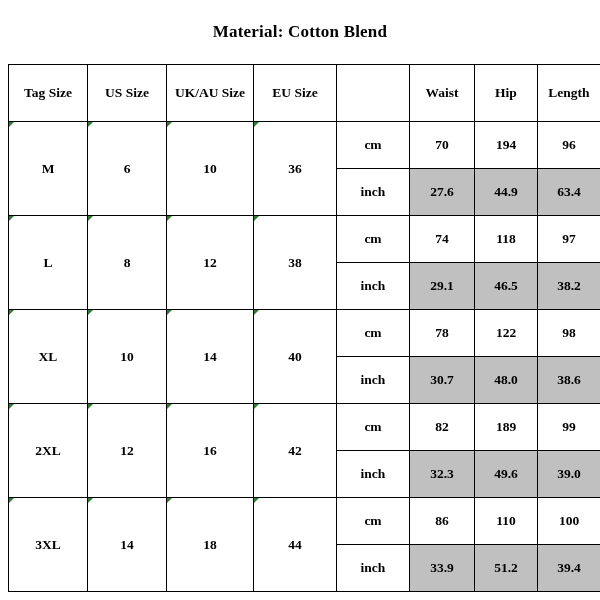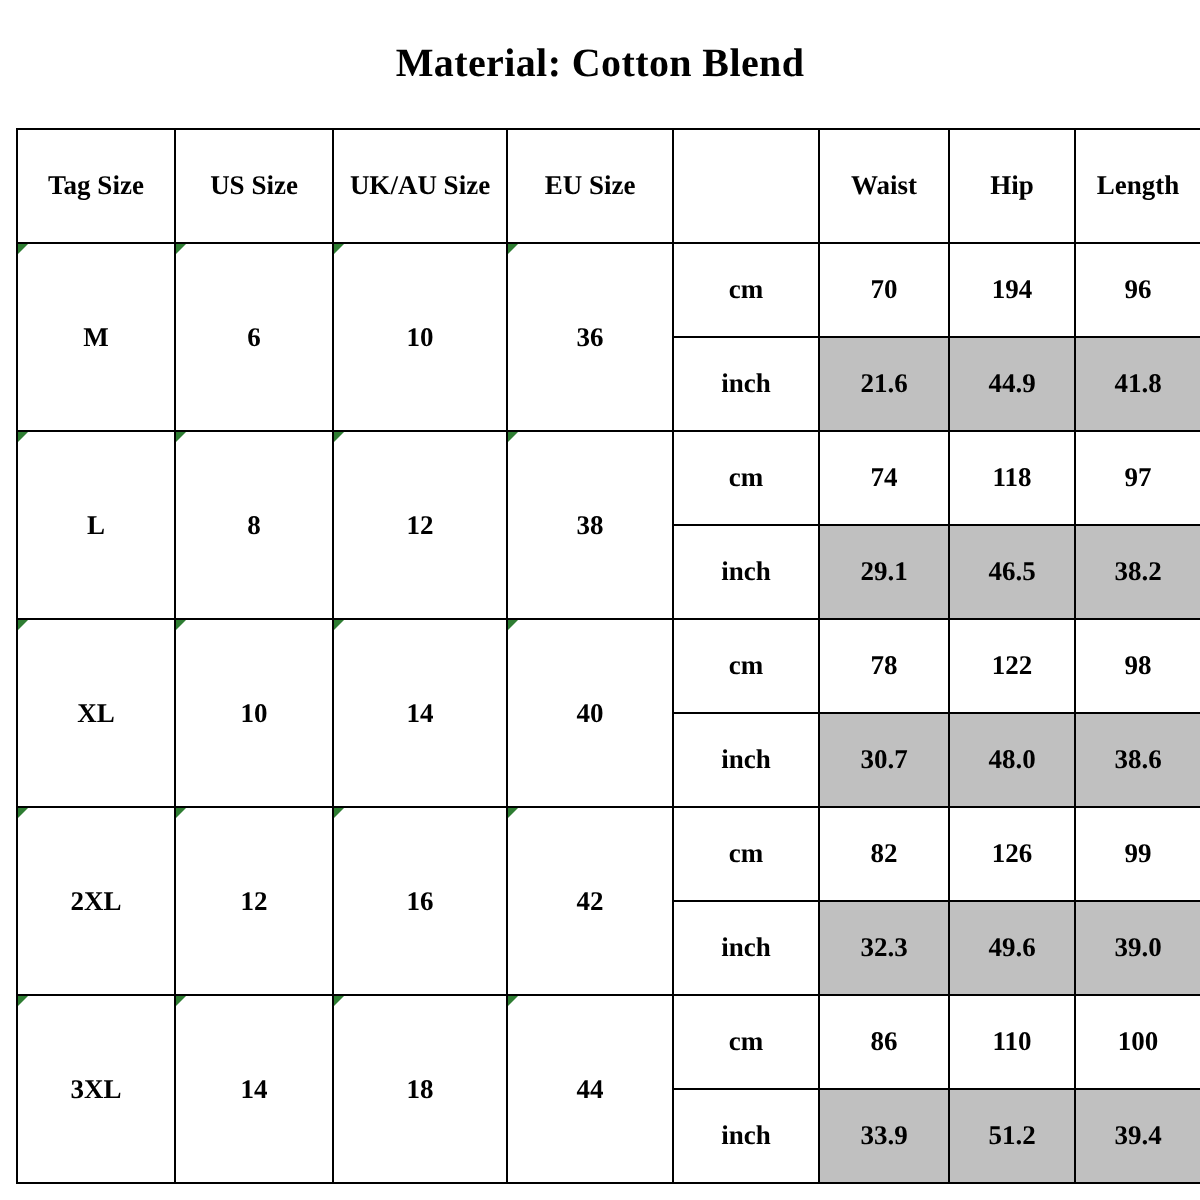--- a/index.html
+++ b/index.html
@@ -23,21 +23,21 @@
   }
   .title {
     position: absolute;
     top: 0;
     left: 0;
     width: 600px;
     height: 64px;
     display: flex;
     align-items: center;
     justify-content: center;
-    font-size: 20px;
+    font-size: 17px;
     font-weight: bold;
     letter-spacing: 0.2px;
   }
   .table-wrap {
     position: absolute;
     top: 64px;
     left: 8px;
     width: 584px;
     height: 528px;
   }
@@ -118,23 +118,23 @@
           <td rowspan="2" class="corner-mark">6</td>
           <td rowspan="2" class="corner-mark">10</td>
           <td rowspan="2" class="corner-mark">36</td>
           <td class="unit-cell">cm</td>
           <td>70</td>
           <td>194</td>
           <td>96</td>
         </tr>
         <tr>
           <td class="unit-cell">inch</td>
-          <td class="shaded">21.6</td>
+          <td class="shaded">27.6</td>
           <td class="shaded">44.9</td>
-          <td class="shaded">41.8</td>
+          <td class="shaded">63.4</td>
         </tr>
 
         <tr>
           <td rowspan="2" class="size-cell corner-mark">L</td>
           <td rowspan="2" class="corner-mark">8</td>
           <td rowspan="2" class="corner-mark">12</td>
           <td rowspan="2" class="corner-mark">38</td>
           <td class="unit-cell">cm</td>
           <td>74</td>
           <td>118</td>
@@ -164,21 +164,21 @@
           <td class="shaded">38.6</td>
         </tr>
 
         <tr>
           <td rowspan="2" class="size-cell corner-mark">2XL</td>
           <td rowspan="2" class="corner-mark">12</td>
           <td rowspan="2" class="corner-mark">16</td>
           <td rowspan="2" class="corner-mark">42</td>
           <td class="unit-cell">cm</td>
           <td>82</td>
-          <td>126</td>
+          <td>189</td>
           <td>99</td>
         </tr>
         <tr>
           <td class="unit-cell">inch</td>
           <td class="shaded">32.3</td>
           <td class="shaded">49.6</td>
           <td class="shaded">39.0</td>
         </tr>
 
         <tr>

